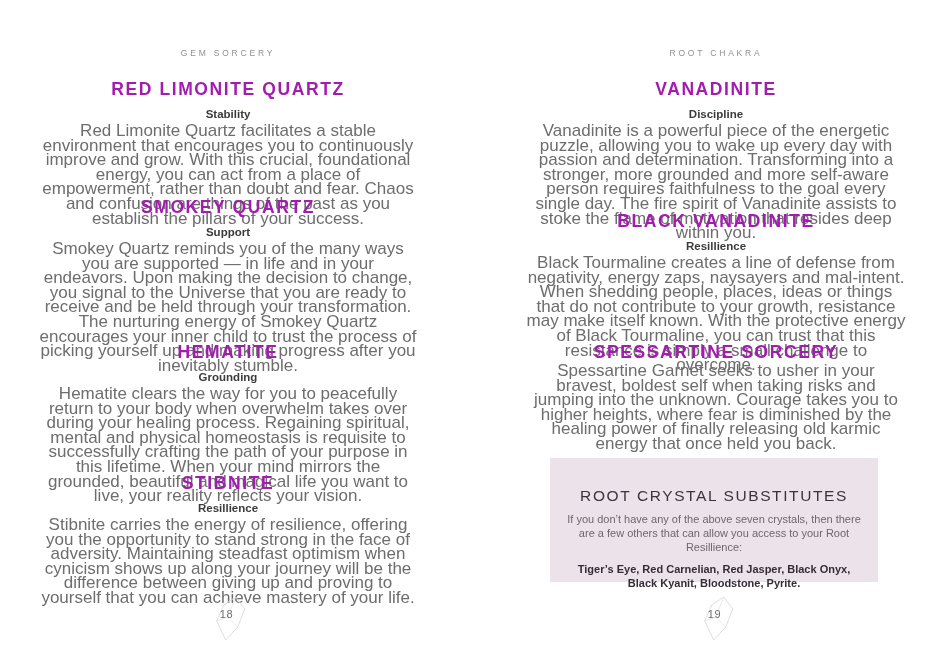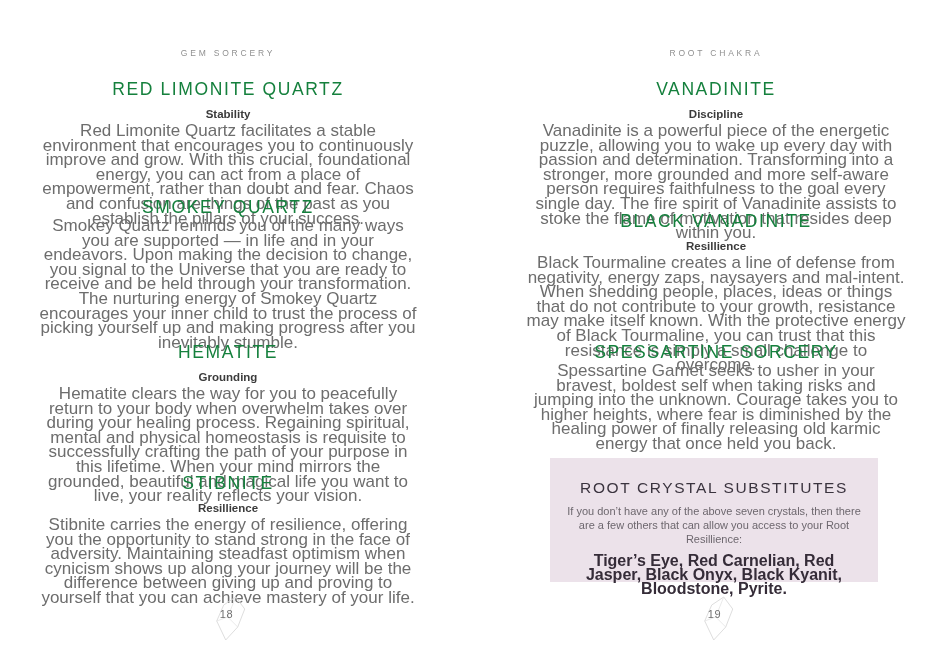--- a/index.html
+++ b/index.html
@@ -31,23 +31,23 @@
     text-transform: uppercase;
     margin-top: 22px;
   }
   .section {
     position: absolute;
     left: 0; right: 0;
     text-align: center;
   }
   .crystal-title {
     font-size: 17.5px;
-    font-weight: 400;
+    font-weight: 700;
     letter-spacing: 1.6px;
-    color: #15803d;
+    color: #a21caf;
     line-height: 20px;
   }
   .crystal-subtitle {
     font-size: 11.5px;
     font-weight: 700;
     color: #3b3b3b;
     line-height: 15px;
     margin-top: 8px;
   }
   .crystal-body {
@@ -58,38 +58,38 @@
     color: #6d6d6d;
   }
   .sub-box {
     position: absolute;
     left: 28px;
     width: 328px;
     top: 458px;
     height: 124px;
     background: #ece2ea;
     text-align: center;
-    padding: 20px 16px 0;
+    padding: 28px 16px 0;
   }
   .sub-box-title {
     font-size: 15.5px;
     font-weight: 300;
     letter-spacing: 1.6px;
     color: #3a333e;
     line-height: 19px;
   }
   .sub-box-body {
     margin-top: 7px;
     font-size: 11px;
     line-height: 14px;
     color: #6d676e;
   }
   .sub-box-crystals {
     margin-top: 8px;
-    font-size: 16px;
+    font-size: 11px;
     line-height: 14px;
     font-weight: 700;
     color: #352c38;
   }
   .page-footer {
     position: absolute;
     left: 0; right: 0;
     top: 596px;
     height: 48px;
   }
@@ -120,20 +120,21 @@
     <div class="running-header">GEM SORCERY</div>
 
     <div class="section" style="top:79px;">
       <div class="crystal-title">RED LIMONITE QUARTZ</div>
       <div class="crystal-subtitle">Stability</div>
       <div class="crystal-body">Red Limonite Quartz facilitates a stable environment that encourages you to continuously improve and grow. With this crucial, foundational energy, you can act from a place of empowerment, rather than doubt and fear. Chaos and confusion are things of the past as you establish the pillars of your success.</div>
     </div>
 
     <div class="section" style="top:197px;">
       <div class="crystal-title">SMOKEY QUARTZ</div>
+      <div class="crystal-subtitle">Support</div>
       <div class="crystal-body">Smokey Quartz reminds you of the many ways you are supported — in life and in your endeavors. Upon making the decision to change, you signal to the Universe that you are ready to receive and be held through your transformation. The nurturing energy of Smokey Quartz encourages your inner child to trust the process of picking yourself up and making progress after you inevitably stumble.</div>
     </div>
 
     <div class="section" style="top:342px;">
       <div class="crystal-title">HEMATITE</div>
       <div class="crystal-subtitle">Grounding</div>
       <div class="crystal-body">Hematite clears the way for you to peacefully return to your body when overwhelm takes over during your healing process. Regaining spiritual, mental and physical homeostasis is requisite to successfully crafting the path of your purpose in this lifetime. When your mind mirrors the grounded, beautiful and magical life you want to live, your reality reflects your vision.</div>
     </div>
 
     <div class="section" style="top:473px;">

